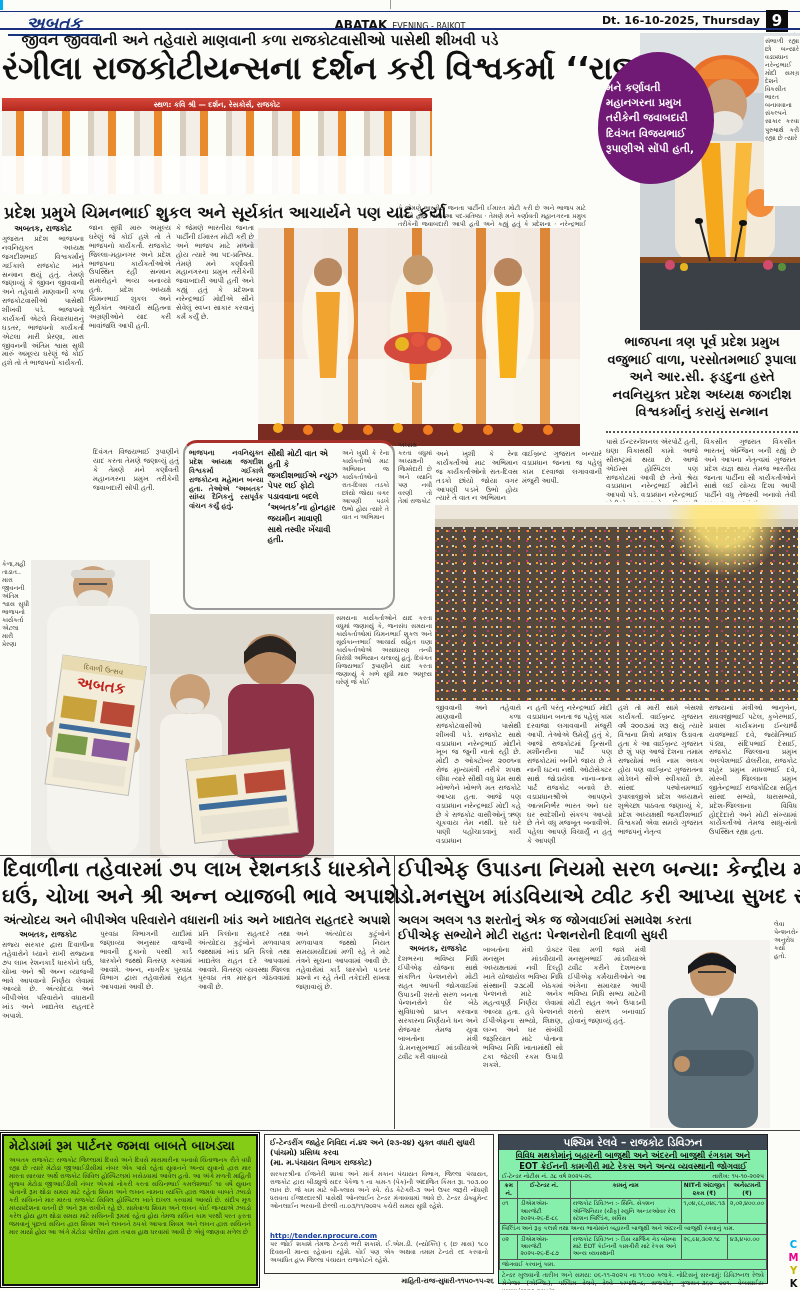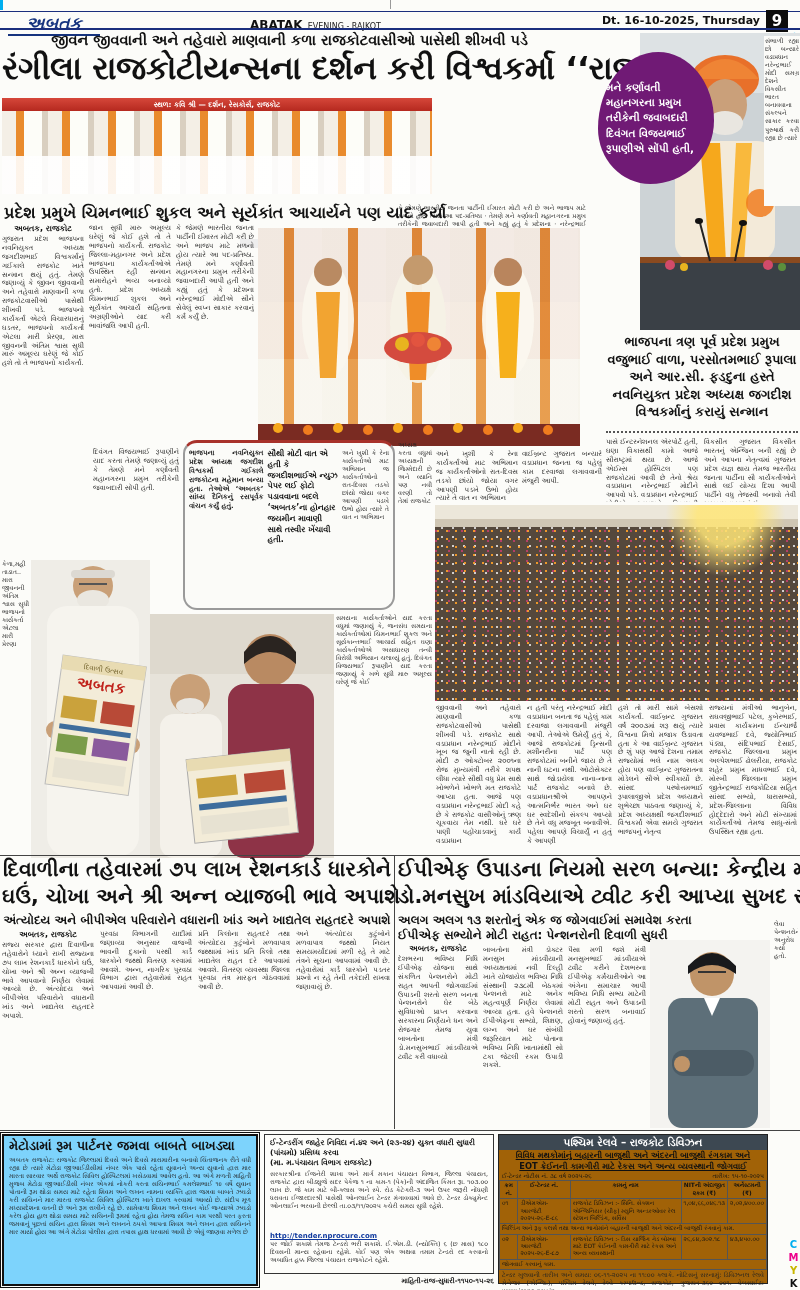--- a/index.html
+++ b/index.html
@@ -61,29 +61,29 @@
   <div class="abs" style="left:390px;top:0;width:1px;height:9px;background:#999"></div>
   <div class="abs" style="right:1px;top:30px;width:10px">
     <div class="cmyk-l" style="color:#00aeef;font-size:7px">C</div>
     <div class="cmyk-l" style="color:#ec008c;font-size:7px">M</div>
     <div class="cmyk-l" style="color:#c9b700;font-size:7px">Y</div>
     <div class="cmyk-l" style="color:#111;font-size:7px">K</div>
   </div>
 
   <div class="abs rule" style="left:0;top:11px;width:800px;height:1px"></div>
   <div class="abs" style="left:8px;top:13px;width:120px;font-size:17px;font-weight:800;font-style:italic;color:#16347f;border-bottom:2px solid #16347f;padding-bottom:1px;width:92px;text-align:center">અબતક</div>
-  <div class="abs" style="left:250px;top:14px;width:300px;text-align:left">
+  <div class="abs" style="left:250px;top:14px;width:300px;text-align:center">
     <span class="b" style="font-size:12px">ABATAK</span>
     <span style="font-size:8px;color:#222">EVENING - RAJKOT</span>
   </div>
   <div class="abs" style="right:40px;top:14px;font-size:11px;font-weight:600">Dt. 16-10-2025, Thursday</div>
   <div class="abs" style="right:12px;top:10px;width:22px;height:22px;background:#0c0c0c;color:#fff;font-size:15px;font-weight:800;text-align:center;line-height:22px">9</div>
   <div class="abs rule" style="left:0;top:28px;width:800px;height:2px"></div>
 
-  <div class="abs kicker" style="left:16px;top:32px;width:512px;text-align:right">જીવન જીવવાની અને તહેવારો માણવાની કળા રાજકોટવાસીઓ પાસેથી શીખવી પડે</div>
+  <div class="abs kicker" style="left:4px;top:32px;width:512px;text-align:center">જીવન જીવવાની અને તહેવારો માણવાની કળા રાજકોટવાસીઓ પાસેથી શીખવી પડે</div>
   <div class="abs mainhead" style="left:2px;top:49px;width:650px;text-align:center">રંગીલા રાજકોટીયન્સના દર્શન કરી વિશ્વકર્મા ‘‘રાજીના રેડ’’</div>
 
   <div class="abs photo" style="left:640px;top:33px;width:160px;height:297px">
     <svg width="160" height="297" viewBox="0 0 160 297">
       <rect width="160" height="297" fill="#cdd3d6"></rect>
       <rect x="0" y="0" width="160" height="60" fill="#dde2e4"></rect>
       <ellipse cx="85" cy="46" rx="34" ry="24" fill="#e8702a"></ellipse>
       <path d="M51 46 Q85 6 119 46 Z" fill="#ef8435"></path>
       <ellipse cx="85" cy="72" rx="22" ry="26" fill="#caa07a"></ellipse>
       <ellipse cx="85" cy="90" rx="18" ry="12" fill="#e9e6e0"></ellipse>
@@ -251,36 +251,36 @@
       <rect x="18" y="58" width="90" height="130" rx="14" fill="#5d6f79"></rect>
       <path d="M54 58 L62 76 L70 58 Z" fill="#fff"></path>
       <rect x="22" y="110" width="82" height="26" rx="12" fill="#4c5c66"></rect>
       <circle cx="32" cy="124" r="8" fill="#c09468"></circle>
     </svg>
   </div>
   <div class="abs t6 jc" style="left:774px;top:920px;width:24px;height:200px;overflow:hidden">લેવા પેન્શનરોને અનુરોધ કર્યો હતો.</div>
 
   <div class="abs hair" style="left:0;top:1130px;width:800px;height:1px"></div>
 
-  <div class="abs" style="left:2px;top:1134px;width:256px;height:152px;border:2px solid #111;outline:1px solid #111;outline-offset:1px;background:#7dd3fc;padding:2px 5px;box-sizing:border-box">
+  <div class="abs" style="left:2px;top:1134px;width:256px;height:152px;border:2px solid #111;outline:1px solid #111;outline-offset:1px;background:#84cc16;padding:2px 5px;box-sizing:border-box">
     <div class="ctr b" style="font-size:13px">મેટોડામાં રૂમ પાર્ટનર જમવા બાબતે બાખડ્યા</div>
     <div class="t6 jc" style="margin-top:2px;height:124px;overflow:hidden">અબતક રાજકોટ: રાજકોટ જિલ્લામાં દિવસે અને દિવસે મારામારીના બનાવો ચિંતાજનક રીતે વધી રહ્યા છે ત્યારે મેટોડા જીઆઈડીસીમાં નંબર એક પાસે રહેતા યુવાનને અન્ય યુવાનો દ્વારા માર મારતા સારવાર અર્થે રાજકોટ સિવિલ હોસ્પિટલમાં ખસેડવામાં આવેલ હતો. આ અંગે મળતી માહિતી મુજબ મેટોડા જીઆઈડીસી નંબર એકમાં નોકરી કરતા સચિનભાઈ કમલેશભાઈ ૧૯ વર્ષે યુવાન પોતાની રૂમ થોડા સમય માટે રહેતા શિવમ અને લખન નામના વ્યક્તિ દ્વારા જમવા બાબતે ઝઘડો કરી સચિનને માર મારતા રાજકોટ સિવિલ હોસ્પિટલ ખાતે દાખલ કરવામાં આવ્યો છે. સંદીપ મૂળ મધ્યપ્રદેશના વતની છે અને રૂમ રાખીને રહે છે. સામેવાળા શિવમ અને લખન કોઈ જગ્યાએ ઝઘડો કરેલ હોય હાલ થોડા સમય માટે સચિનની રૂમમાં રહેતા હોય તેમજ સચિન કામ પરથી પરત ફરતા જમવાનું પૂછતાં સચિન દ્વારા શિવમ અને લખનને ઠપકો આપતા શિવમ અને લખન દ્વારા સચિનને માર માર્યો હોય આ અંગે મેટોડા પોલીસ દ્વારા તપાસ હાથ ધરવામાં આવી છે એવું જાણવા મળેલ છે</div>
   </div>
 
   <div class="abs" style="left:264px;top:1134px;width:230px;height:140px;border:1px solid #333;background:#fdfdfa;padding:3px 5px;box-sizing:border-box">
     <div class="ctr b" style="font-size:7.6px">ઈ-ટેન્ડરીંગ જાહેર નિવિદા નં.૪૨ અને (૨૩-૨૪) યુક્ત વધારી સુધારી</div>
     <div class="ctr b" style="font-size:7.6px">(પાંચમો) પ્રસિધ્ધ કરવા</div>
     <div class="ctr b" style="font-size:7.6px">(મા. મ.પંચાયત વિભાગ રાજકોટ)</div>
     <div class="t6 jc" style="margin-top:2px;height:62px;overflow:hidden">સરકારશ્રીના ઈજનેરી શાખા અને માર્ગ મકાન પંચાયત વિભાગ, જિલ્લા પંચાયત, રાજકોટ દ્વારા બીડ્યુજે સદર પેકેજ ૧ ના કામ-૧ (પેક)ની અંદાજિત કિંમત રૂા. ૧૦૩.૦૦ લાખ છે. જે કામ માટે બી-ક્લાસ અને સ્પે. રોડ કેટેગરી-૩ અને ઉપર જરૂરી નોંધણી ધરાવતા ઈજારદારશ્રી પાસેથી ઓનલાઈન ટેન્ડર મંગાવવામાં આવે છે. ટેન્ડર ડોક્યુમેન્ટ ઓનલાઈન ભરવાની છેલ્લી તા.૦૩/૧૧/૨૦૨૫ કચેરી સમય સુધી રહેશે.</div>
     <div style="font-size:7px"><a href="#" style="font-weight:700">http://tender.nprocure.com</a></div>
     <div class="t6 jc" style="height:34px;overflow:hidden">પર જોઈ શકાશે તેમજ ટેન્ડરો ભરી શકાશે. ઈ.એમ.ડી. (ન્યોક્તિ) ૬ (છ માસ) ૧૮૦ દિવસની માન્ય રહેવાના રહેશે. કોઈ પણ એક અથવા તમામ ટેન્ડરો રદ કરવાનો અબાધિત હક્ક જિલ્લા પંચાયત રાજકોટને રહેશે.</div>
   </div>
   <div class="abs b" style="left:380px;top:1277px;width:114px;font-size:6.8px;text-align:right">માહિતી-રાજ-સુધારી-૧૧૫૦-૧૫-૨૬</div>
 
-  <div class="abs" style="left:498px;top:1134px;width:270px;height:150px;border:1px solid #222;background:#a16207;box-sizing:border-box">
+  <div class="abs" style="left:498px;top:1134px;width:270px;height:150px;border:1px solid #222;background:#86efac;box-sizing:border-box">
     <div class="rw-title">પશ્ચિમ રેલવે – રાજકોટ ડિવિઝન</div>
     <div class="rw-sub">વિવિધ મથકોમાંનું બહારની બાજુથી અને અંદરની બાજુથી રંગકામ અને</div>
     <div class="rw-sub">EOT ક્રેઈનની કામગીરી માટે રેકસ અને અન્ય વ્યવસ્થાની જોગવાઈ</div>
     <div style="display:flex;justify-content:space-between;font-size:6px;padding:0 3px">
       <span>ઈ-ટેન્ડર નોટીસ નં. ૩૮ વર્ષ ૨૦૨૫-૨૬</span>
       <span>તારીખ: ૧૫-૧૦-૨૦૨૫</span>
     </div>
     <table class="rw">
       <tbody>
           <tr>

